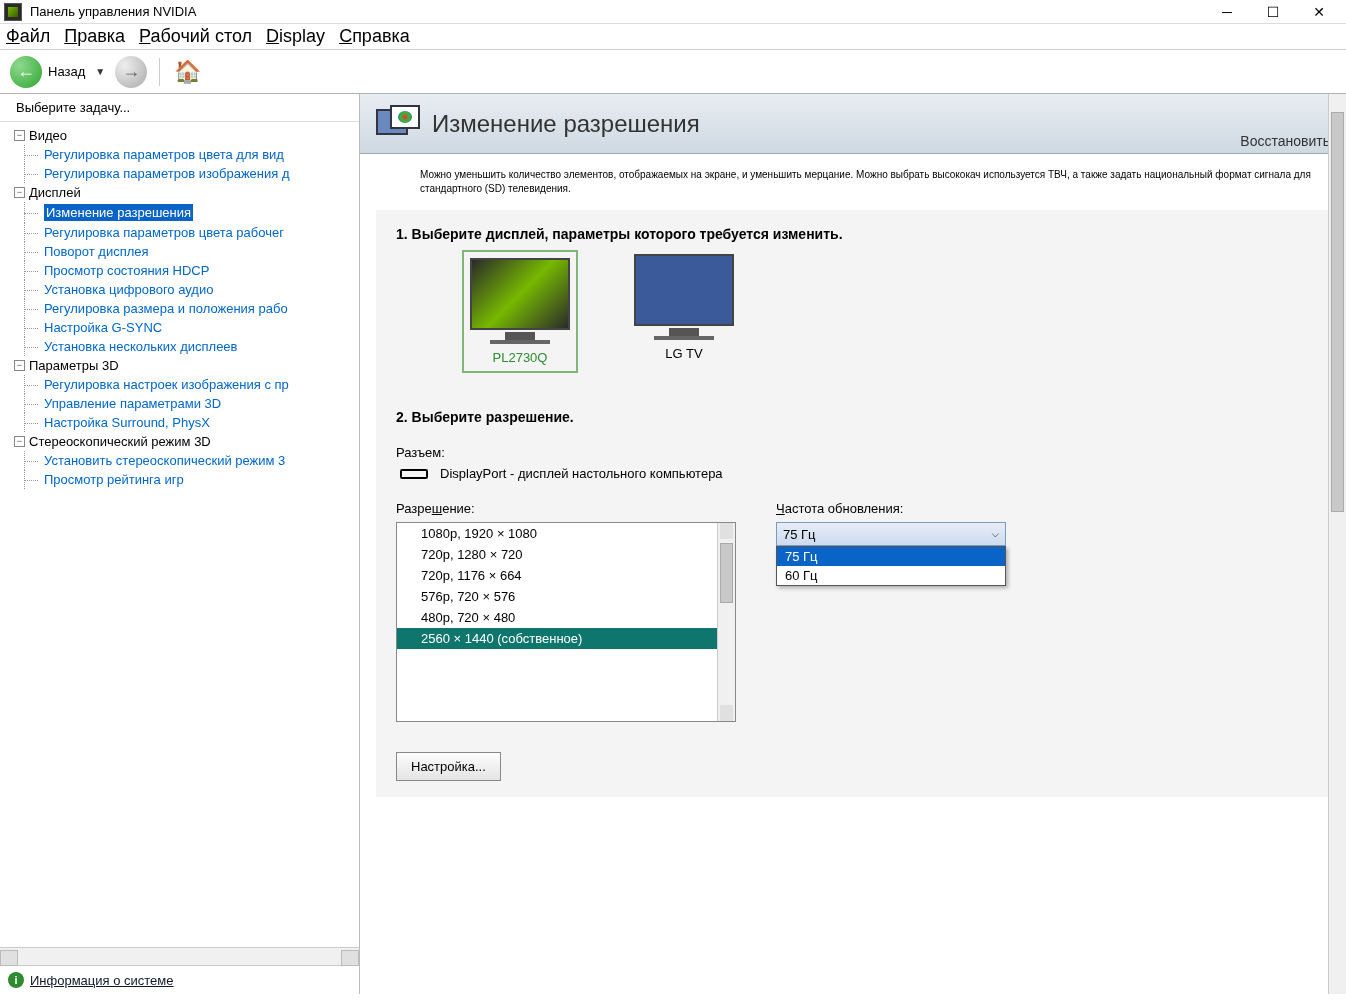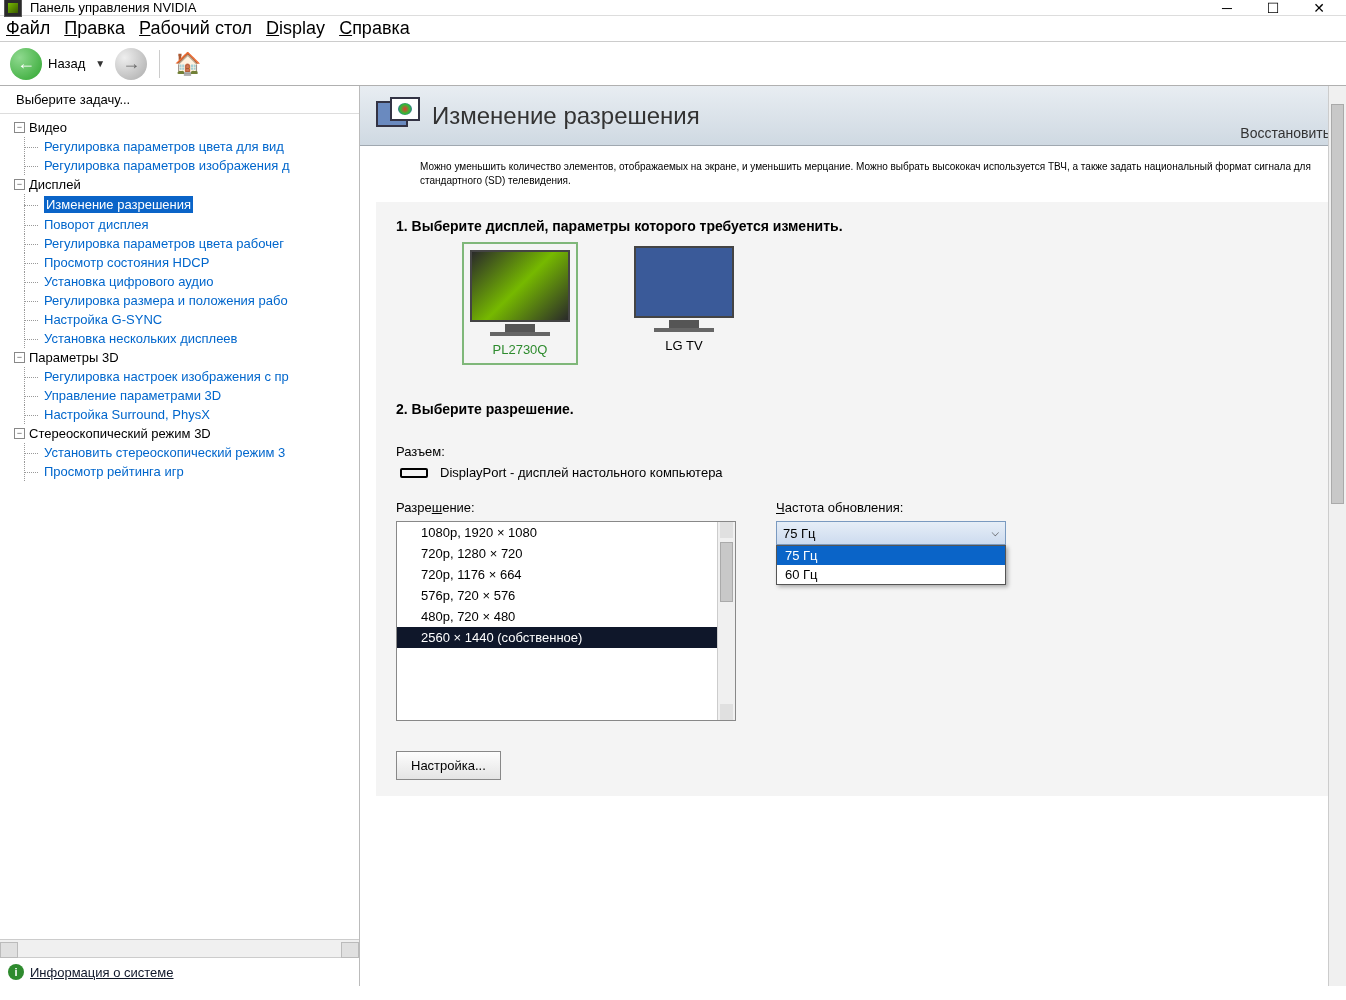--- a/index.html
+++ b/index.html
@@ -1,17 +1,17 @@
 <!DOCTYPE html>
 <html><head>
 <meta charset="utf-8">
 <style>
 * { box-sizing: border-box; margin: 0; padding: 0; }
 body { font-family: "Segoe UI", Tahoma, sans-serif; font-size: 13px; background: #fff; color: #000; width: 1346px; height: 1000px; overflow: hidden; }
-.titlebar { height: 16px; display: flex; align-items: center; padding: 0 4px; border-bottom: 1px solid #ddd; }
+.titlebar { height: 24px; display: flex; align-items: center; padding: 0 4px; border-bottom: 1px solid #ddd; }
 .titlebar .app-icon { width: 18px; height: 18px; background: #2a2a2a; border: 1px solid #555; margin-right: 8px; position: relative; }
 .titlebar .app-icon::after { content: ""; position: absolute; top: 3px; left: 3px; right: 3px; bottom: 3px; background: linear-gradient(135deg,#76b900,#3a5a00); }
 .titlebar .title { flex: 1; font-size: 13px; }
 .titlebar .winbtn { width: 46px; height: 30px; display: flex; align-items: center; justify-content: center; font-size: 14px; }
 .menubar { height: 26px; display: flex; align-items: center; padding: 0 6px; gap: 14px; border-bottom: 1px solid #ccc; }
 .menubar span { font-size: 18px; }
 .menubar span u { text-decoration: underline; }
 .toolbar { height: 44px; display: flex; align-items: center; padding: 0 10px; border-bottom: 1px solid #b0b0b0; gap: 6px; }
 .tb-btn { width: 32px; height: 32px; border-radius: 50%; display: flex; align-items: center; justify-content: center; }
 .tb-back { background: radial-gradient(circle at 30% 30%, #8fd98f, #2ea52e); color: #fff; font-size: 18px; }
@@ -61,21 +61,21 @@
 .fld-label { font-size: 13px; margin-bottom: 6px; }
 .port-row { display: flex; align-items: center; gap: 12px; padding-left: 4px; margin-bottom: 20px; }
 .port-icon { width: 28px; height: 10px; border: 2px solid #000; border-radius: 2px; }
 .res-row { display: flex; gap: 40px; align-items: flex-start; }
 .res-col { }
 .reslist { width: 340px; height: 200px; border: 1px solid #888; background: #fff; position: relative; overflow: hidden; }
 .reslist-inner { padding: 0; }
 .reslist-item { padding: 3px 8px 3px 24px; font-size: 13px; white-space: nowrap; }
 .reslist-item.grp { padding-left: 14px; color: #0066cc; position: relative; }
 .reslist-item.grp::after { content: ""; position: absolute; left: 40px; right: 10px; top: 50%; border-top: 1px solid #ccc; }
-.reslist-item.sel { background: #0f172a; color: #fff; }
+.reslist-item.sel { background: #0f766e; color: #fff; }
 .reslist-scroll { position: absolute; right: 0; top: 0; width: 18px; bottom: 0; background: #f0f0f0; border-left: 1px solid #ccc; }
 .reslist-scroll .thumb { position: absolute; left: 2px; right: 2px; top: 20px; height: 60px; background: #c8c8c8; border: 1px solid #aaa; }
 .reslist-scroll::before, .reslist-scroll::after { content: ""; position: absolute; left: 2px; right: 2px; height: 16px; background: #e0e0e0; }
 .reslist-scroll::before { top: 0; }
 .reslist-scroll::after { bottom: 0; }
 .freq-col { }
 .combo { width: 230px; height: 24px; border: 1px solid #7a9ac0; background: linear-gradient(#e6eef7,#cddbef); display: flex; align-items: center; padding: 0 6px; font-size: 13px; position: relative; }
 .combo .chev { position: absolute; right: 6px; font-size: 10px; color: #444; }
 .combo-dd { border: 1px solid #555; width: 230px; box-shadow: 2px 2px 4px rgba(0,0,0,0.3); background: #fff; }
 .combo-opt { padding: 2px 8px; font-size: 13px; }
@@ -127,24 +127,24 @@
           <span>Регулировка параметров изображения д</span>
         </div>
         <div class="tree-node cat">
           <span class="toggle">−</span>
           <span>Дисплей</span>
         </div>
         <div class="tree-node item sel">
           <span>Изменение разрешения</span>
         </div>
         <div class="tree-node item">
+          <span>Регулировка параметров цвета рабочег</span>
+        </div>
+        <div class="tree-node item">
           <span>Поворот дисплея</span>
-        </div>
-        <div class="tree-node item">
-          <span>Регулировка параметров цвета рабочег</span>
         </div>
         <div class="tree-node item">
           <span>Просмотр состояния HDCP</span>
         </div>
         <div class="tree-node item">
           <span>Установка цифрового аудио</span>
         </div>
         <div class="tree-node item">
           <span>Регулировка размера и положения рабо</span>
         </div>
@@ -208,21 +208,21 @@
           <div class="disp">
             <div class="disp-mon"></div>
             <div class="disp-stand"></div>
             <div class="disp-base"></div>
             <div class="disp-label">LG TV</div>
           </div>
         </div>
 
       <div class="sect2">
         <div class="step-hdr">2. Выберите разрешение.</div>
-        <div class="fld-label" style="margin-top:27px;">Разъем:</div>
+        <div class="fld-label" style="margin-top:20px;">Разъем:</div>
         <div class="port-row">
           <div class="port-icon"></div>
           <span>DisplayPort - дисплей настольного компьютера</span>
         </div>
 
         <div class="res-row">
           <div class="res-col">
             <div class="fld-label">Разре<u>ш</u>ение:</div>
             <div class="reslist">
               <div class="reslist-inner" id="reslist">

